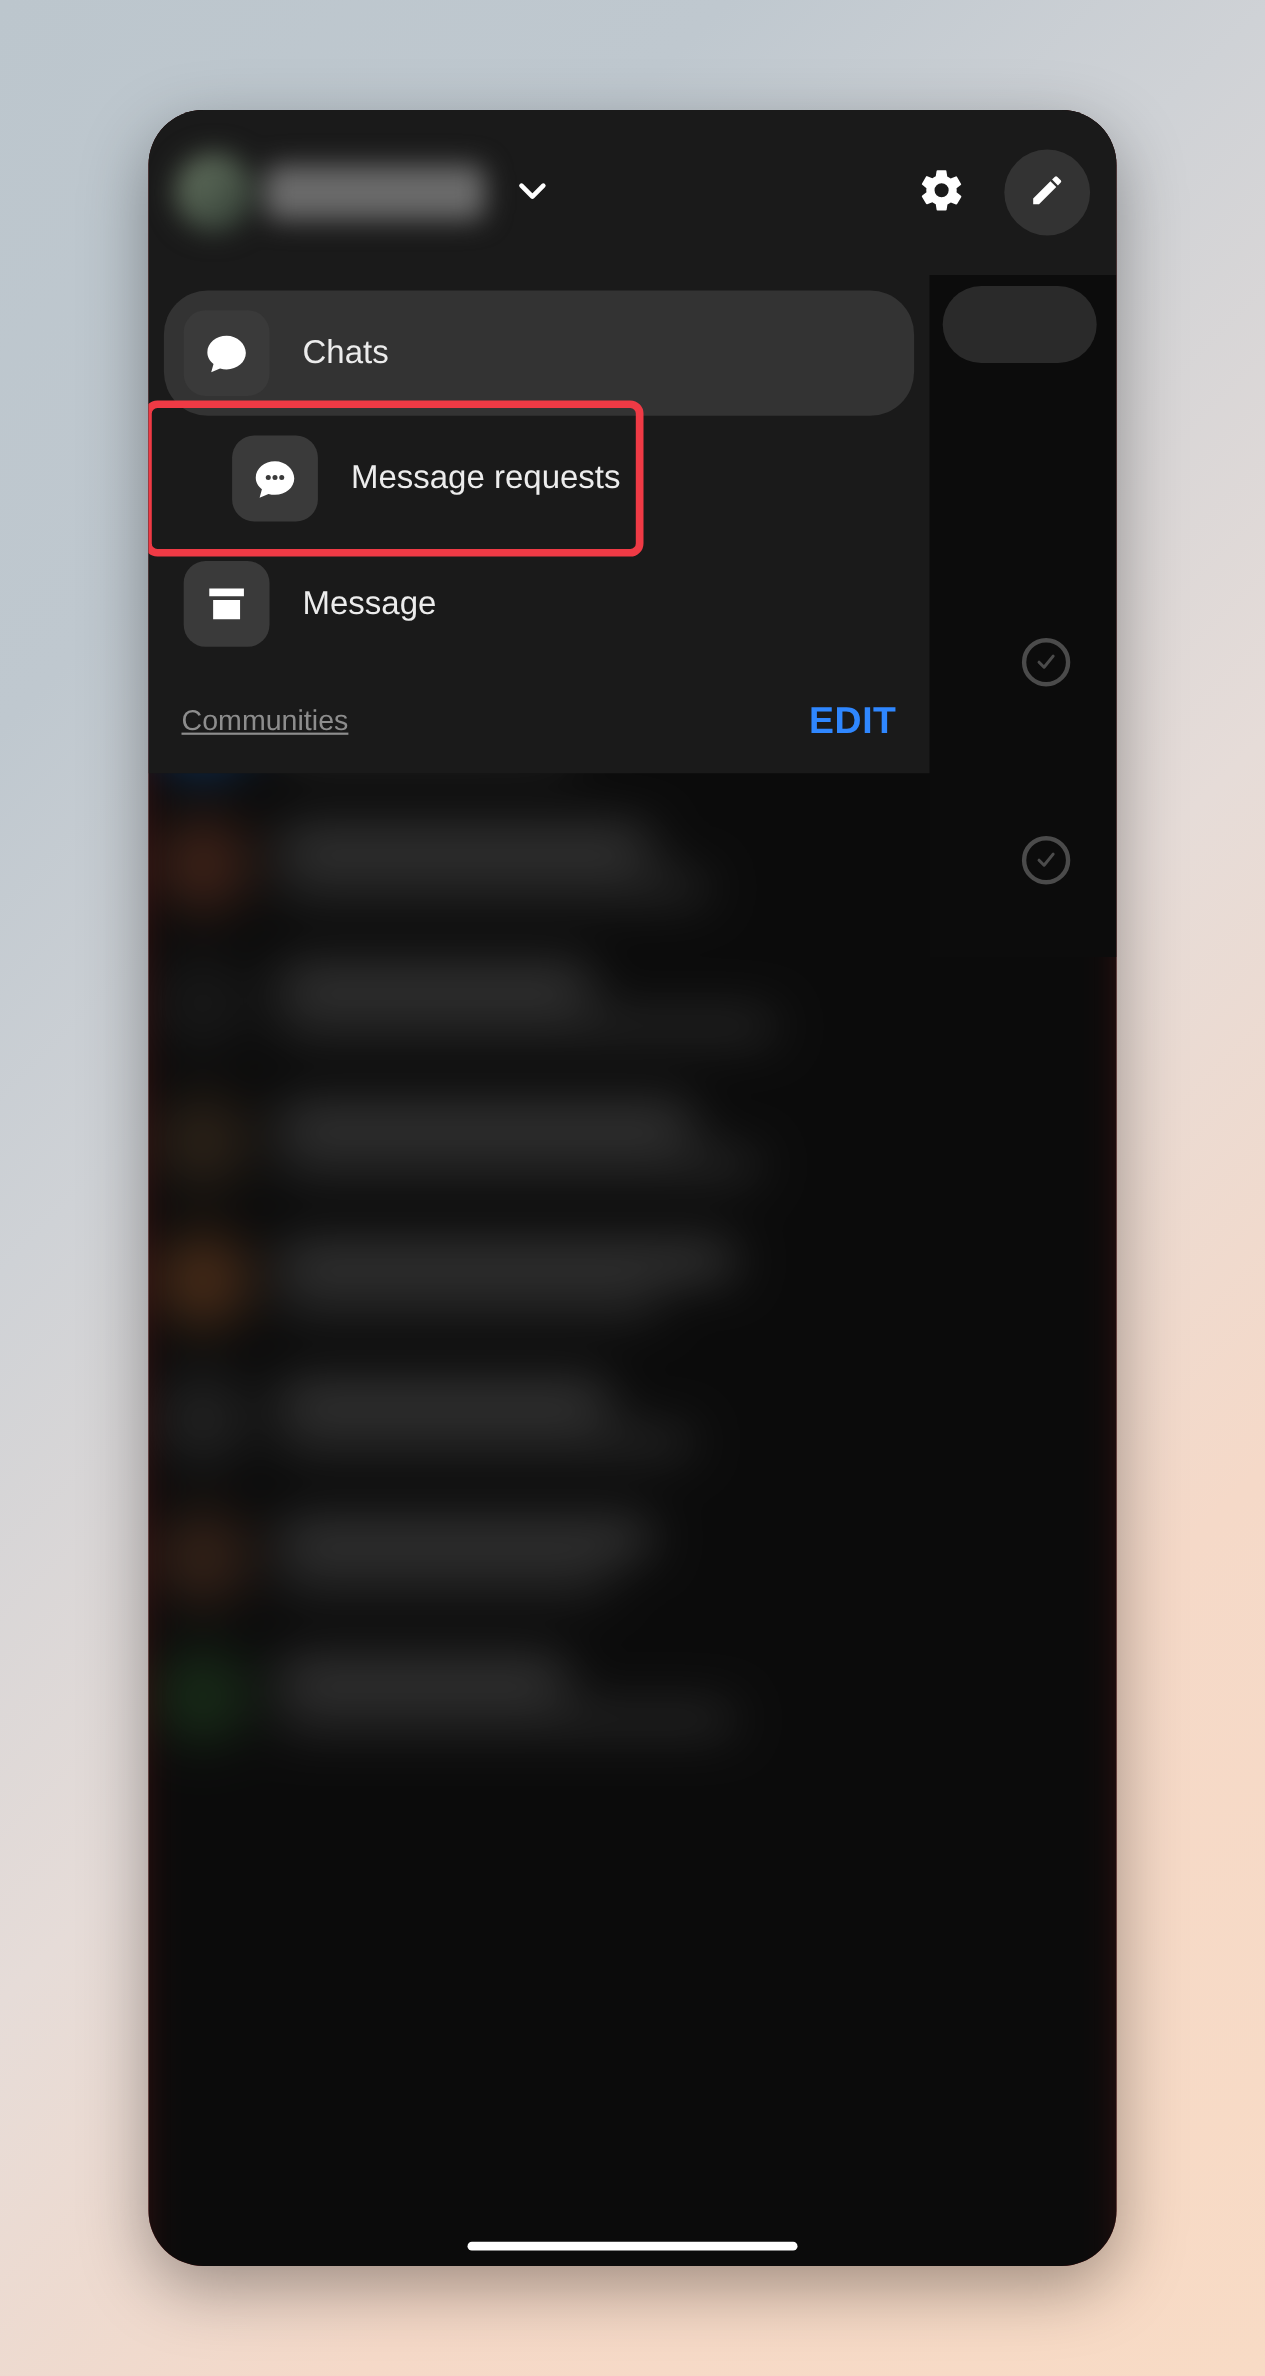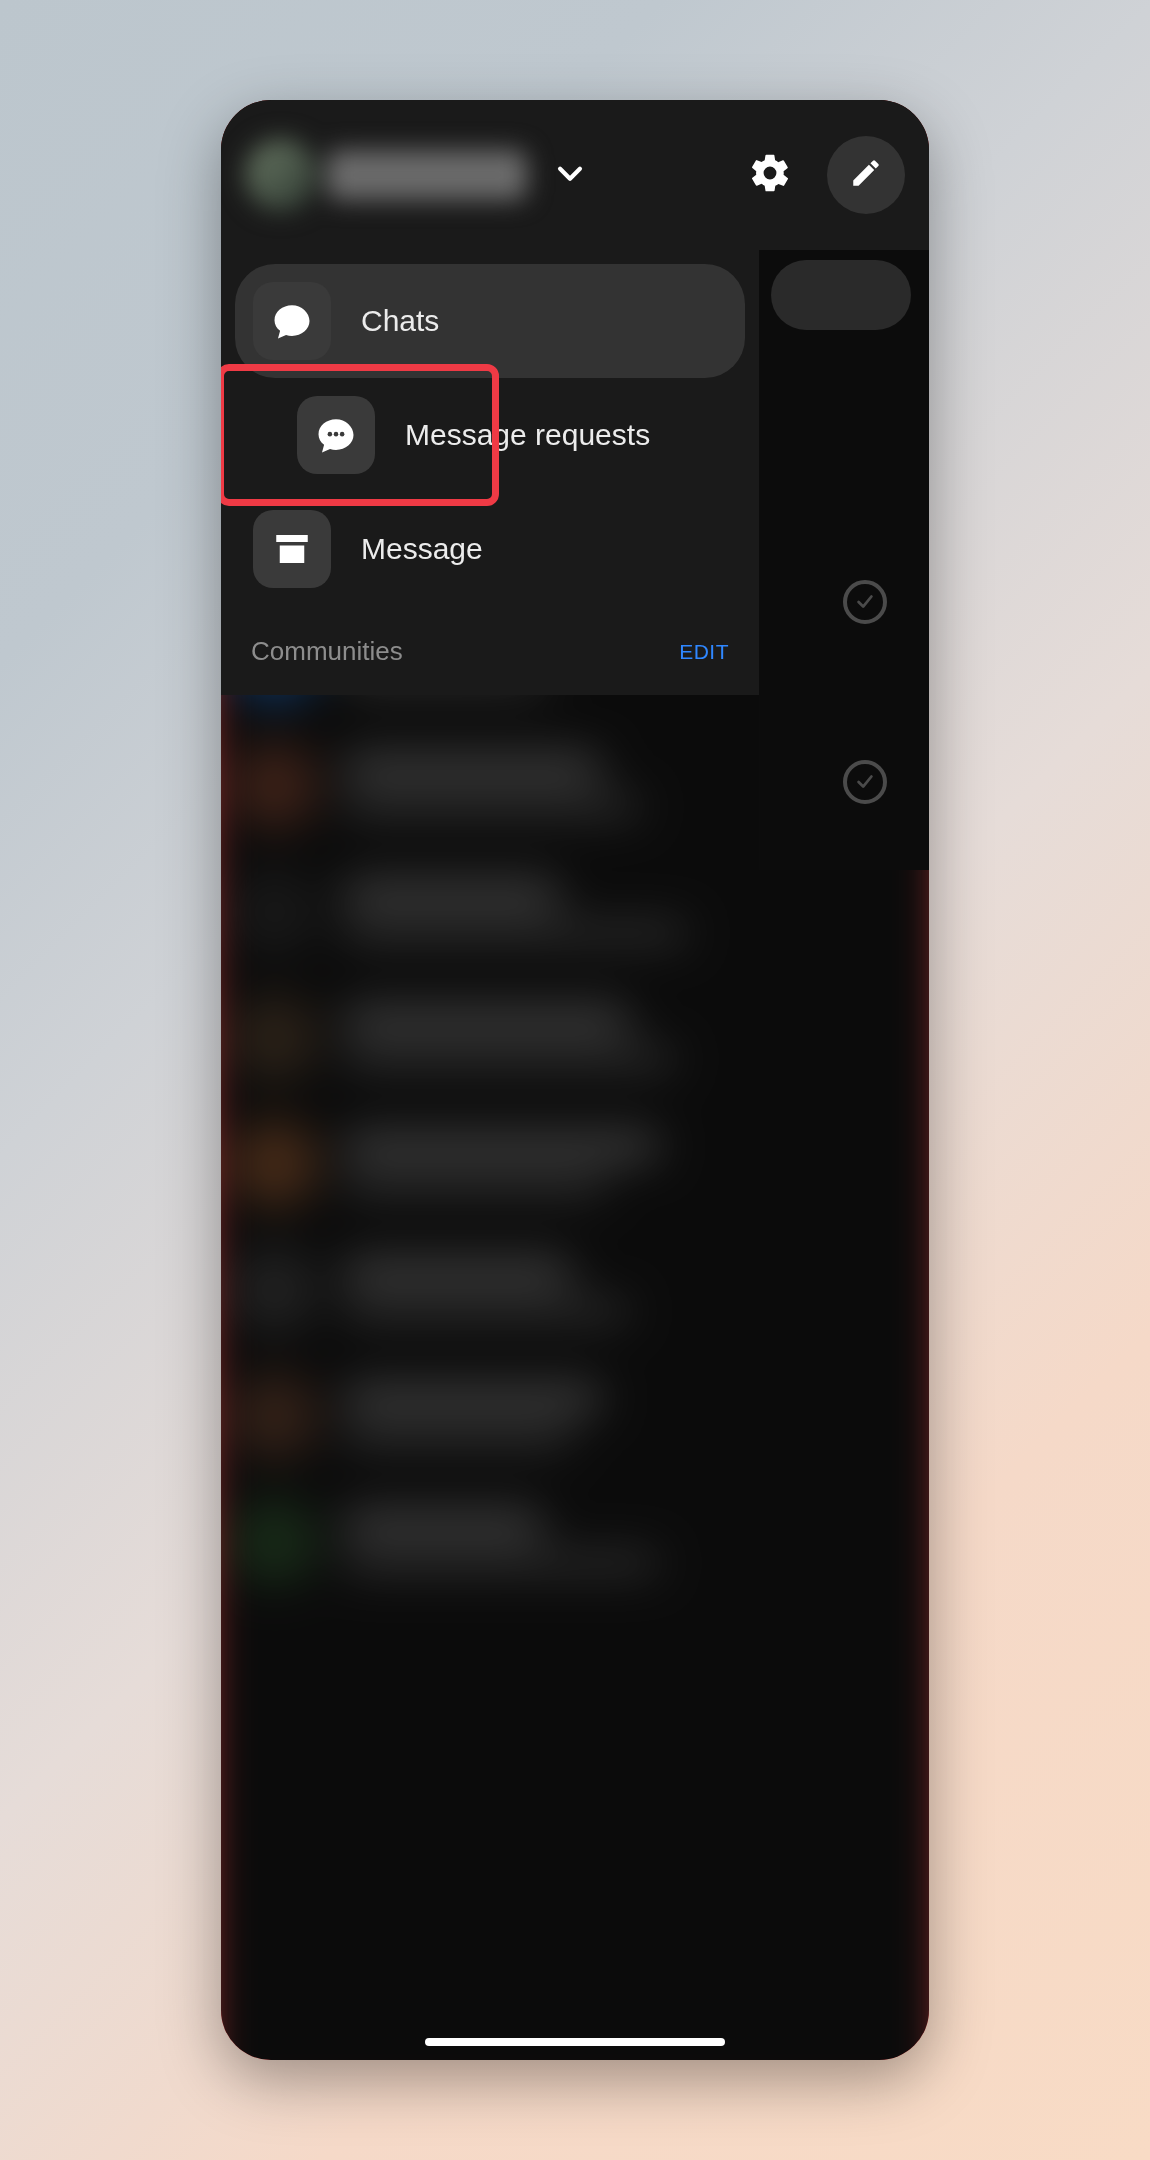--- a/index.html
+++ b/index.html
@@ -10,24 +10,24 @@
        #bcc6cd 0%, #bfc8cf 20%, #cfd2d6 35%,
        #e6dcd8 55%, #f5d9c8 75%, #f8dbc5 100%);
     display: flex;
     align-items: center;
     justify-content: center;
   }
 
   
   .phone {
     position: relative;
-    width: 708px;
+    width: 880px;
     height: 1960px;
     border-radius: 50px;
-    background: #ef4444;
+    background: #7f1d1d;
     overflow: hidden;
     box-shadow: 0 20px 60px rgba(0,0,0,0.35);
   }
 
   
   .bg-list {
     position: absolute;
     inset: 0;
     filter: blur(22px) brightness(0.55);
     transform: scale(1.05);
@@ -131,22 +131,22 @@
     top: -14px; bottom: -14px;
     border: 7px solid #ef3a45;
     border-radius: 12px;
     pointer-events: none;
   }
 
   .section-row {
     display: flex; align-items: center; justify-content: space-between;
     padding: 30px 30px 6px 30px;
   }
-  .section-label { color: #8d8d8d; font-size: 26px; font-weight: 500; }
-  .edit-link { color: #2f87ff; font-size: 21px; font-weight: 400; letter-spacing: 0.5px; cursor: pointer; }
+  .section-label { color: #8d8d8d; font-size: 26px; font-weight: 500; text-decoration: underline; }
+  .edit-link { color: #2f87ff; font-size: 34px; font-weight: 700; letter-spacing: 0.5px; cursor: pointer; }
 
   
   .home-ind {
     position: absolute;
     bottom: 14px; left: 50%; transform: translateX(-50%);
     width: 300px; height: 8px; border-radius: 4px;
     background: #fff;
   }
 
   

